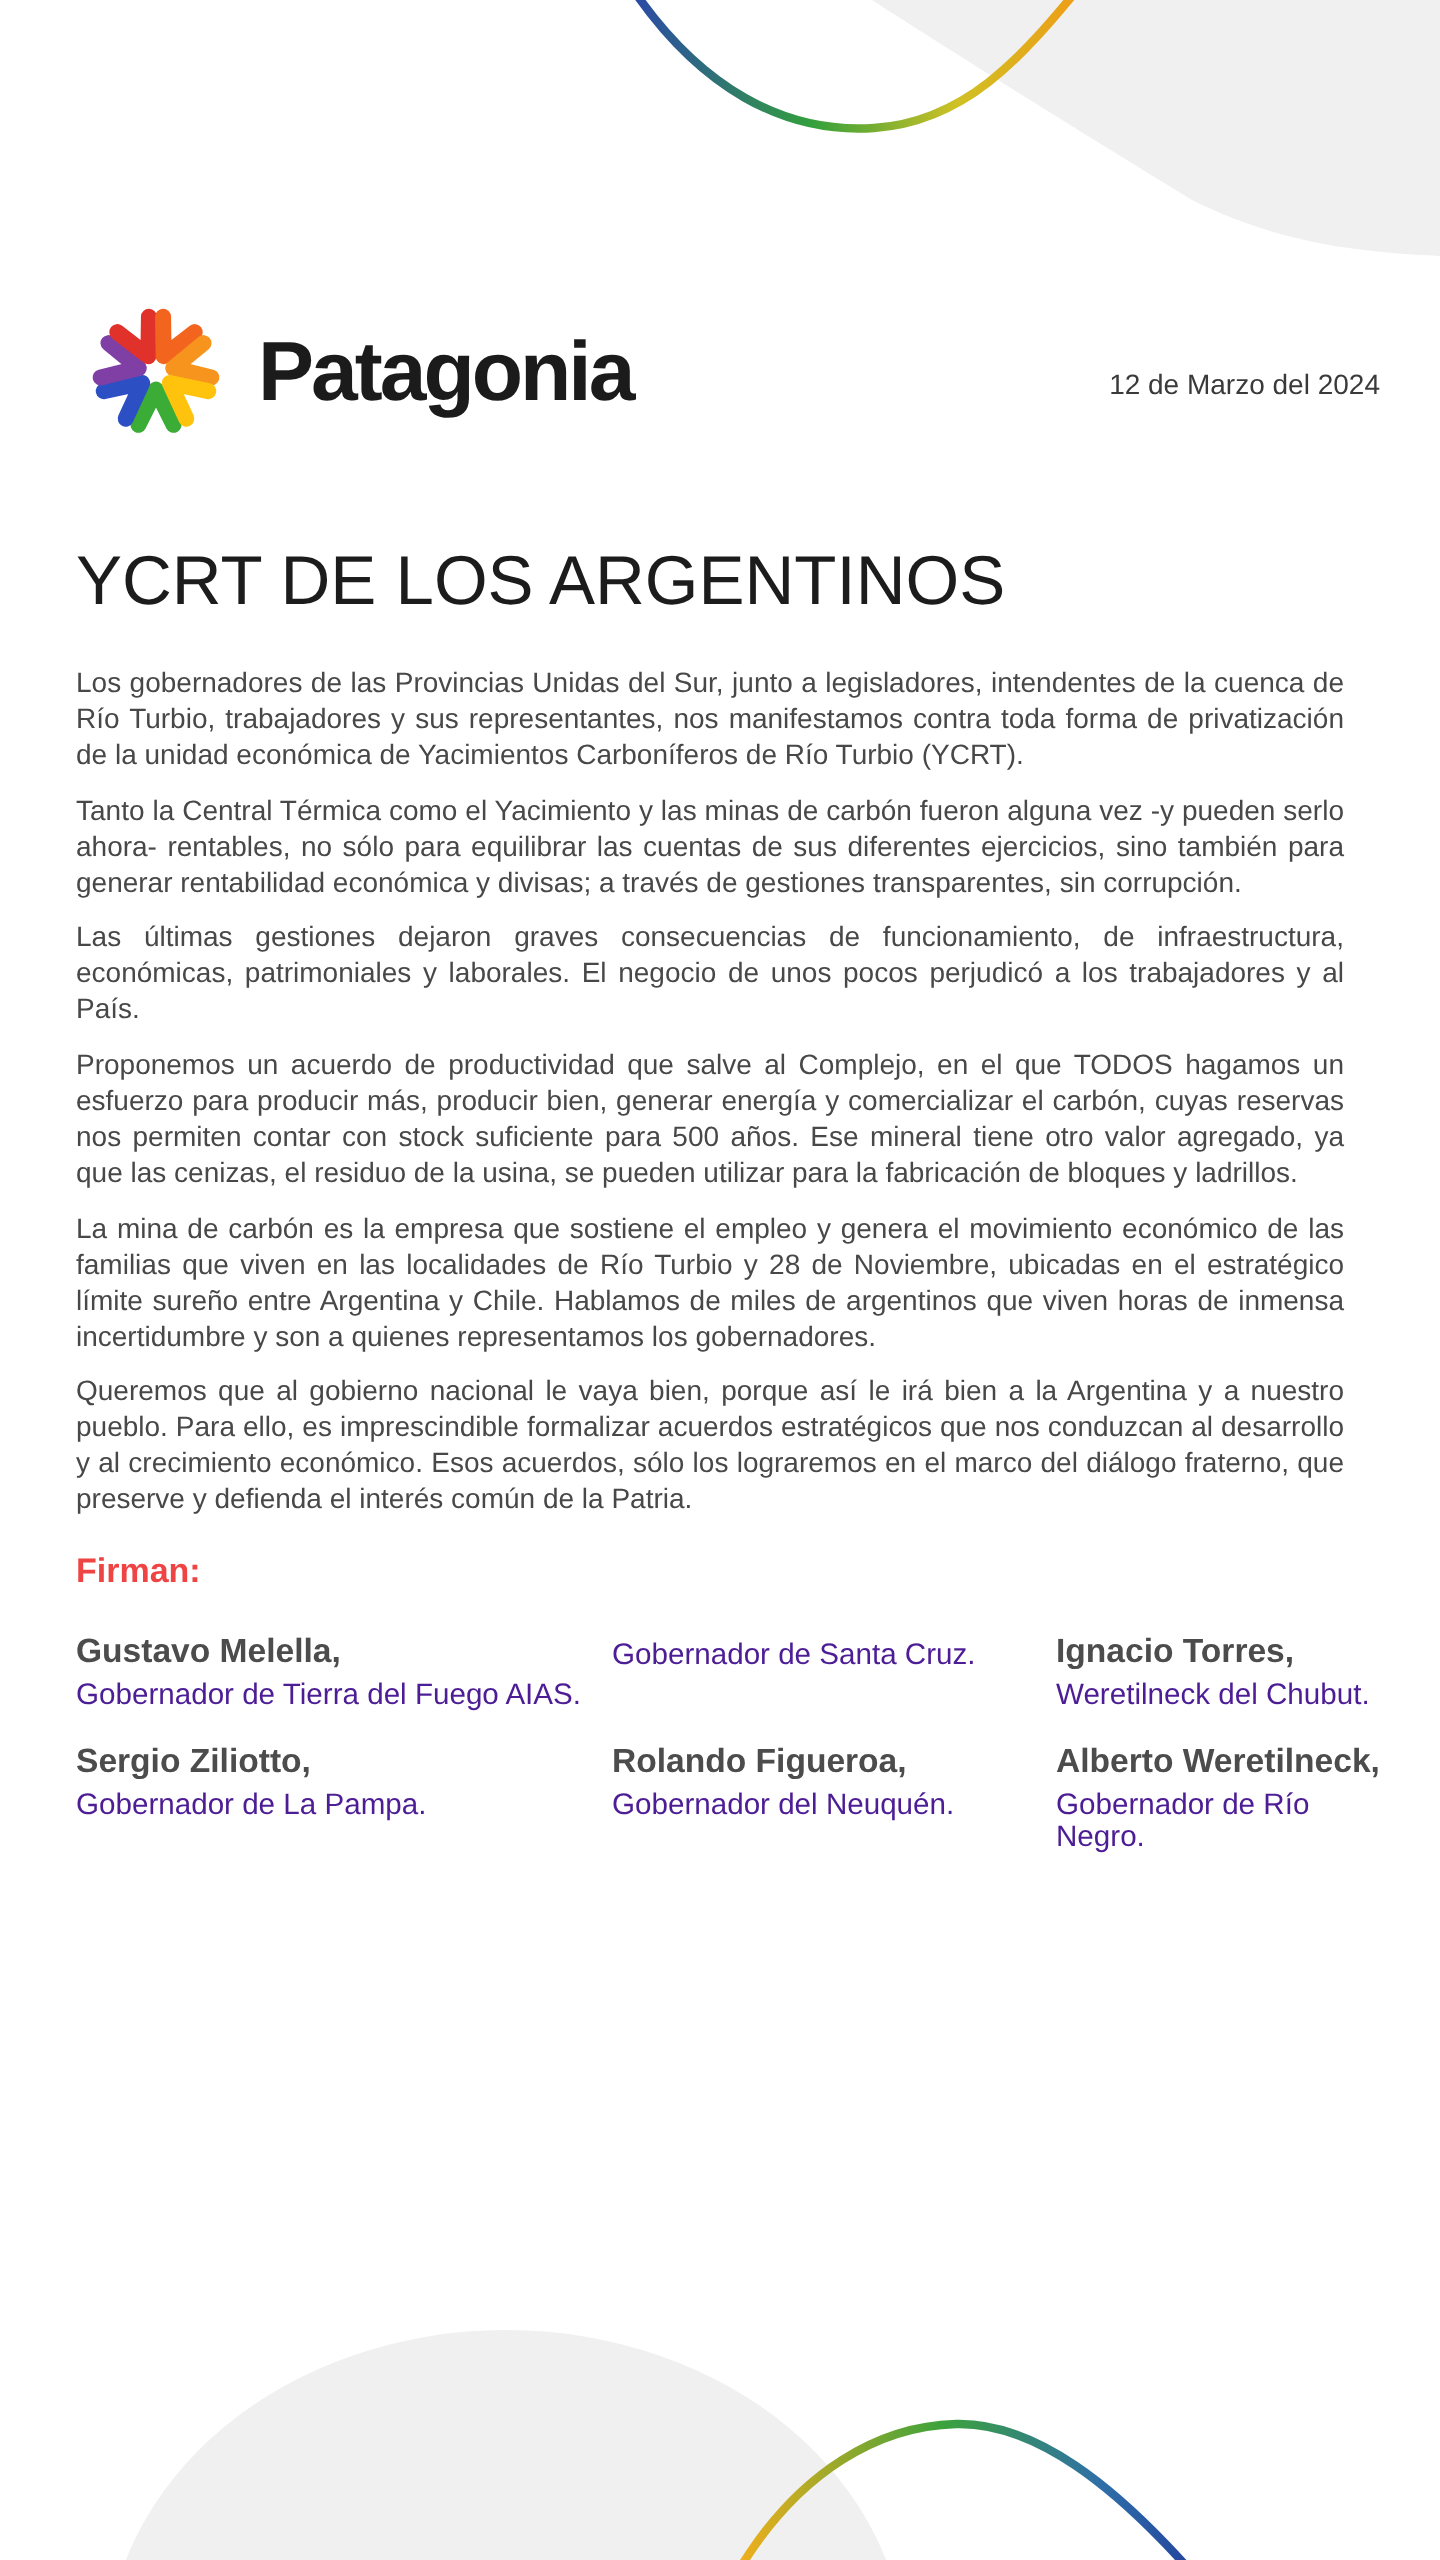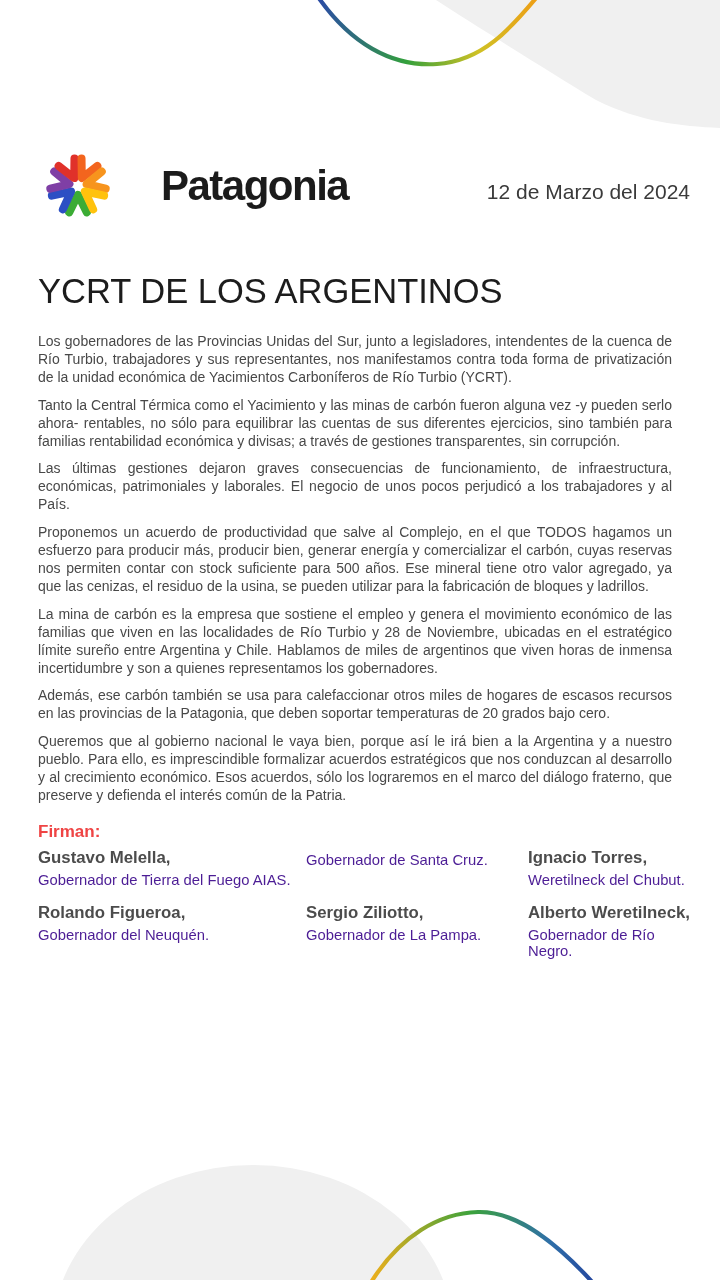--- a/index.html
+++ b/index.html
@@ -18,30 +18,30 @@
     position:absolute;
     left:38px;
     right:30px;
     top:146px;
   }
   .header{
     display:flex;
     justify-content:space-between;
     align-items:center;
   }
-  .brand{display:flex;align-items:center;gap:32px;}
+  .brand{display:flex;align-items:center;}
   .brand-name{
     font-size:42px;
     font-weight:bold;
     color:#1b1b1b;
     letter-spacing:-1.5px;
     margin-left:11px;
   }
   .doc-date{
-    font-size:21px;
+    font-size:14px;
     color:#3a3a3a;
     margin-top:12px;
     text-align:right;
   }
   .doc-title{
     margin:46px 0 22px 0;
     font-size:34.5px;
     font-weight:normal;
     color:#1c1c1c;
     letter-spacing:0px;
@@ -53,21 +53,21 @@
     color:#484848;
     text-align:justify;
   }
   .firman{
     margin-top:17px;
     font-size:17px;
     font-weight:bold;
     color:#ef4444;
   }
   .sig-grid{
-    margin-top:6px;
+    margin-top:20px;
     display:grid;
     grid-template-columns:268px 222px 1fr;
     row-gap:15px;
   }
   .sig-name{
     font-size:16.8px;
     font-weight:bold;
     color:#4c4c4c;
   }
   .sig-role{
@@ -123,48 +123,47 @@
           </g>
         </svg>
         <span class="brand-name">Patagonia</span>
       </div>
       <div class="doc-date">12 de Marzo del 2024</div>
     </div>
 
     <h1 class="doc-title">YCRT DE LOS ARGENTINOS</h1>
 
     <p class="body-par">Los gobernadores de las Provincias Unidas del Sur, junto a legisladores, intendentes de la cuenca de Río Turbio, trabajadores y sus representantes, nos manifestamos contra toda forma de privatización de la unidad económica de Yacimientos Carboníferos de Río Turbio (YCRT).</p>
-    <p class="body-par">Tanto la Central Térmica como el Yacimiento y las minas de carbón fueron alguna vez -y pueden serlo ahora- rentables, no sólo para equilibrar las cuentas de sus diferentes ejercicios, sino también para familias rentabilidad económica y divisas; a través de gestiones transparentes, sin corrupción.</p>
+    <p class="body-par">Tanto la Central Térmica como el Yacimiento y las minas de carbón fueron alguna vez -y pueden serlo ahora- rentables, no sólo para equilibrar las cuentas de sus diferentes ejercicios, sino también para generar rentabilidad económica y divisas; a través de gestiones transparentes, sin corrupción.</p>
     <p class="body-par">Las últimas gestiones dejaron graves consecuencias de funcionamiento, de infraestructura, económicas, patrimoniales y laborales. El negocio de unos pocos perjudicó a los trabajadores y al País.</p>
     <p class="body-par">Proponemos un acuerdo de productividad que salve al Complejo, en el que TODOS hagamos un esfuerzo para producir más, producir bien, generar energía y comercializar el carbón, cuyas reservas nos permiten contar con stock suficiente para 500 años. Ese mineral tiene otro valor agregado, ya que las cenizas, el residuo de la usina, se pueden utilizar para la fabricación de bloques y ladrillos.</p>
     <p class="body-par">La mina de carbón es la empresa que sostiene el empleo y genera el movimiento económico de las familias que viven en las localidades de Río Turbio y 28 de Noviembre, ubicadas en el estratégico límite sureño entre Argentina y Chile. Hablamos de miles de argentinos que viven horas de inmensa incertidumbre y son a quienes representamos los gobernadores.</p>
-    <p class="body-par">Además, ese carbón también se usa para calefaccionar otros miles de hogares de escasos recursos en las provincias de la Patagonia, que deben soportar temperaturas de 20 grados bajo cero.</p>
     <p class="body-par">Queremos que al gobierno nacional le vaya bien, porque así le irá bien a la Argentina y a nuestro pueblo. Para ello, es imprescindible formalizar acuerdos estratégicos que nos conduzcan al desarrollo y al crecimiento económico. Esos acuerdos, sólo los lograremos en el marco del diálogo fraterno, que preserve y defienda el interés común de la Patria.</p>
 
     <div class="firman">Firman:</div>
 
     <div class="sig-grid">
       <div class="sig">
         <div class="sig-name">Gustavo Melella,</div>
         <div class="sig-role">Gobernador de Tierra del Fuego AIAS.</div>
       </div>
       <div class="sig">
         <div class="sig-role">Gobernador de Santa Cruz.</div>
       </div>
       <div class="sig">
         <div class="sig-name">Ignacio Torres,</div>
         <div class="sig-role">Weretilneck del Chubut.</div>
       </div>
       <div class="sig">
+        <div class="sig-name">Sergio Ziliotto,</div>
+        <div class="sig-role">Gobernador de La Pampa.</div>
+      </div>
+      <div class="sig">
         <div class="sig-name">Rolando Figueroa,</div>
         <div class="sig-role">Gobernador del Neuquén.</div>
-      </div>
-      <div class="sig">
-        <div class="sig-name">Sergio Ziliotto,</div>
-        <div class="sig-role">Gobernador de La Pampa.</div>
       </div>
       <div class="sig">
         <div class="sig-name">Alberto Weretilneck,</div>
         <div class="sig-role">Gobernador de Río Negro.</div>
       </div>
     </div>
 
   </div>
 </div>
 

